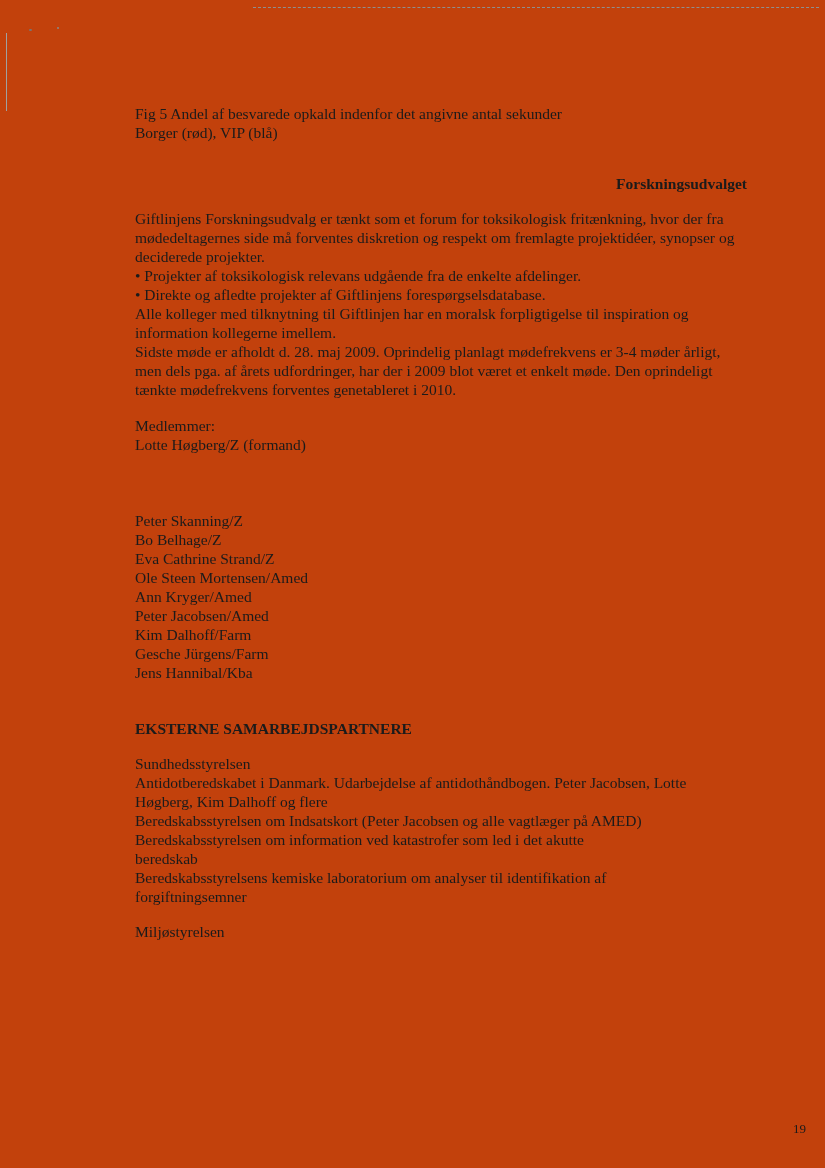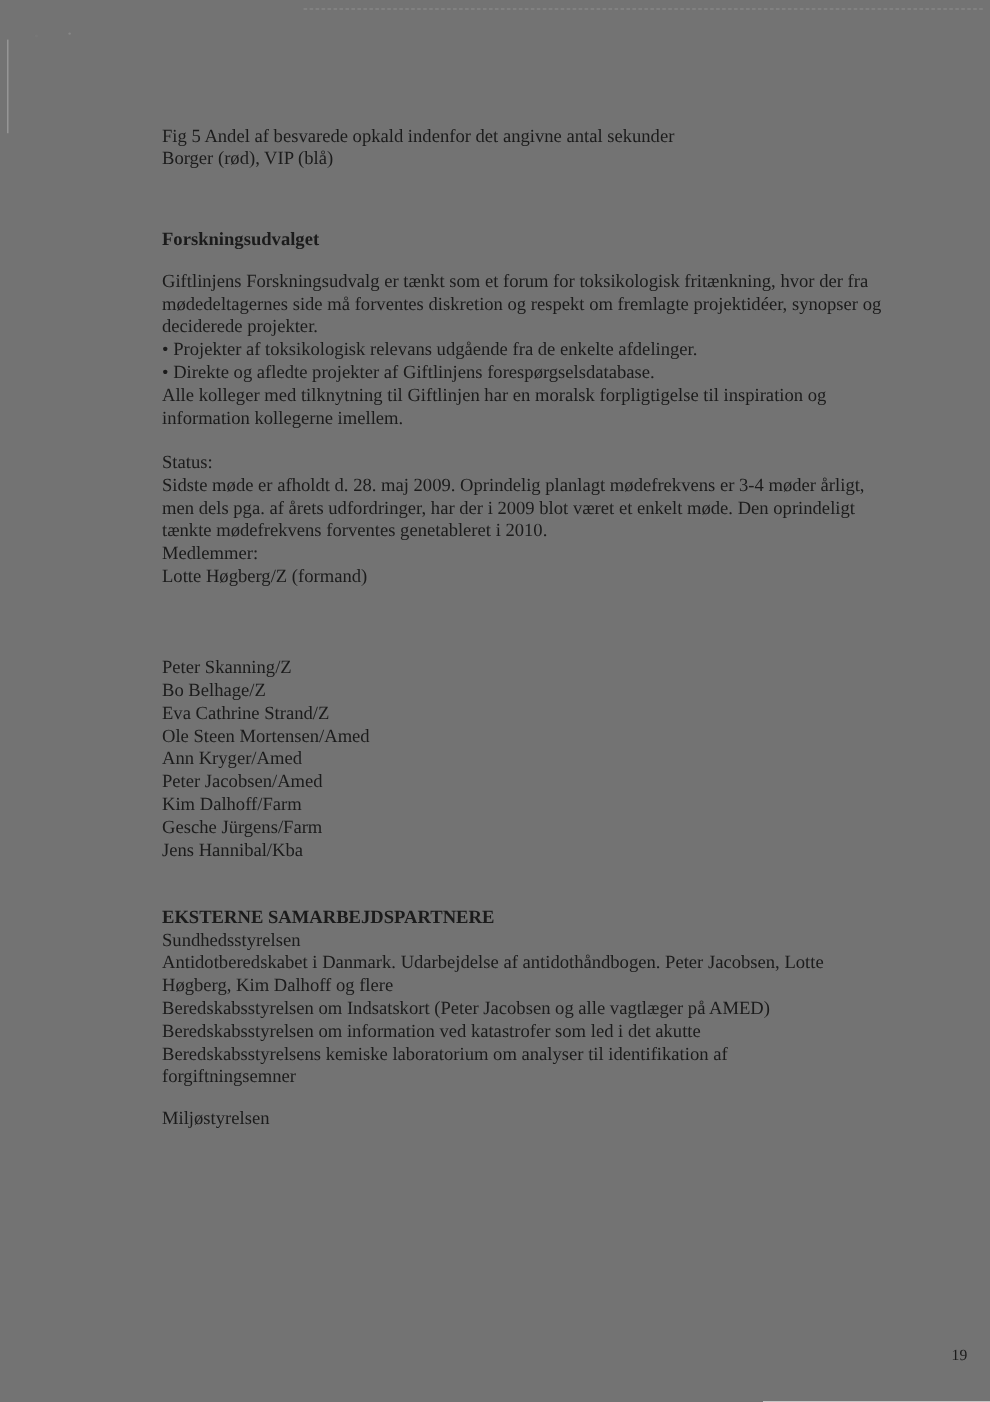--- a/index.html
+++ b/index.html
@@ -2,21 +2,21 @@
 <html><head>
 <meta charset="utf-8">
 <style>
   * { margin: 0; padding: 0; box-sizing: border-box; }
   html, body { background: #ffffff; }
   .page {
     position: relative;
     width: 825px;
     height: 1168px;
     margin: 0 auto;
-    background: #737373;
+    background: #c2410c;
     font-family: "Liberation Serif", serif;
     color: #1b1b1b;
     font-size: 15.5px;
     line-height: 19px;
     overflow: hidden;
   }
   
   .artifact-top-dashed {
     position: absolute; top: 7px; left: 253px; width: 566px; height: 0;
     border-top: 1px dashed #8f8f8f;
@@ -32,27 +32,27 @@
     position: absolute;
     left: 135px;
     top: 104px;
     width: 612px;
   }
   .caption { }
   .heading { font-weight: bold; }
   .para { }
   .line { }
 
-  .mt-heading   { margin-top: 48px; }
+  .mt-heading   { margin-top: 32px; text-align: right; }
   .mt-para      { margin-top: 16px; }
   .mt-status    { margin-top: 18px; }
-  .mt-medlemmer { }
+  .mt-medlemmer { margin-top: 17px; }
   .mt-members   { margin-top: 57px; }
   .mt-eksterne  { margin-top: 37px; }
-  .mt-sund      { }
+  .mt-sund      { margin-top: 16px; }
   .mt-miljo     { margin-top: 16px; }
 
   .page-number {
     position: absolute;
     right: 19px;
     bottom: 30px;
     font-size: 13px;
   }
 </style>
 </head>
@@ -70,21 +70,20 @@
     <div class="caption">Fig 5 Andel af besvarede opkald indenfor det angivne antal sekunder</div>
     <div class="caption">Borger (rød), VIP (blå)</div>
 
     <div class="heading mt-heading">Forskningsudvalget</div>
 
     <div class="para mt-para">Giftlinjens Forskningsudvalg er tænkt som et forum for toksikologisk fritænkning, hvor der fra mødedeltagernes side må forventes diskretion og respekt om fremlagte projektidéer, synopser og deciderede projekter.</div>
     <div class="line">• Projekter af toksikologisk relevans udgående fra de enkelte afdelinger.</div>
     <div class="line">• Direkte og afledte projekter af Giftlinjens forespørgselsdatabase.</div>
     <div class="para">Alle kolleger med tilknytning til Giftlinjen har en moralsk forpligtigelse til inspiration og information kollegerne imellem.</div>
 
-    <div class="line mt-status">Status:</div>
     <div class="para">Sidste møde er afholdt d. 28. maj 2009. Oprindelig planlagt mødefrekvens er 3-4 møder årligt, men dels pga. af årets udfordringer, har der i 2009 blot været et enkelt møde. Den oprindeligt tænkte mødefrekvens forventes genetableret i 2010.</div>
 
     <div class="line mt-medlemmer">Medlemmer:</div>
     <div class="line">Lotte Høgberg/Z (formand)</div>
 
     <div class="member-list mt-members">
       <div class="line">Peter Skanning/Z</div>
       <div class="line">Bo Belhage/Z</div>
       <div class="line">Eva Cathrine Strand/Z</div>
       <div class="line">Ole Steen Mortensen/Amed</div>
@@ -95,20 +94,21 @@
       <div class="line">Jens Hannibal/Kba</div>
     </div>
 
     <div class="heading mt-eksterne">EKSTERNE SAMARBEJDSPARTNERE</div>
 
     <div class="partner-block mt-sund">
       <div class="line">Sundhedsstyrelsen</div>
       <div class="para">Antidotberedskabet i Danmark. Udarbejdelse af antidothåndbogen. Peter Jacobsen, Lotte Høgberg, Kim Dalhoff og flere</div>
       <div class="line">Beredskabsstyrelsen om Indsatskort (Peter Jacobsen og alle vagtlæger på AMED)</div>
       <div class="line">Beredskabsstyrelsen om information ved katastrofer som led i det akutte</div>
+      <div class="line">beredskab</div>
       <div class="line">Beredskabsstyrelsens kemiske laboratorium om analyser til identifikation af</div>
       <div class="line">forgiftningsemner</div>
     </div>
 
     <div class="line mt-miljo">Miljøstyrelsen</div>
 
   </div>
 
   <div class="page-number">19</div>
 

